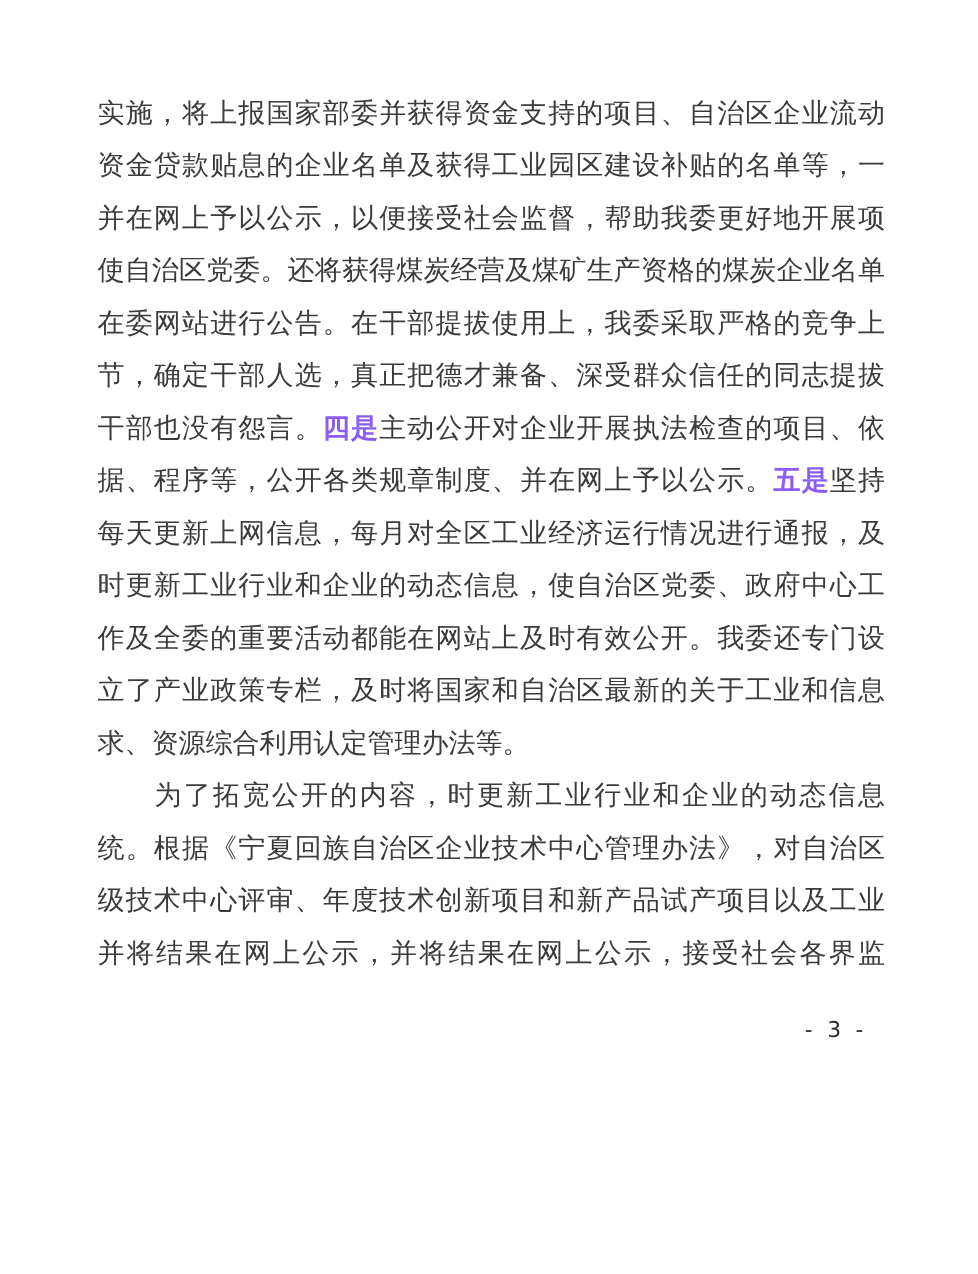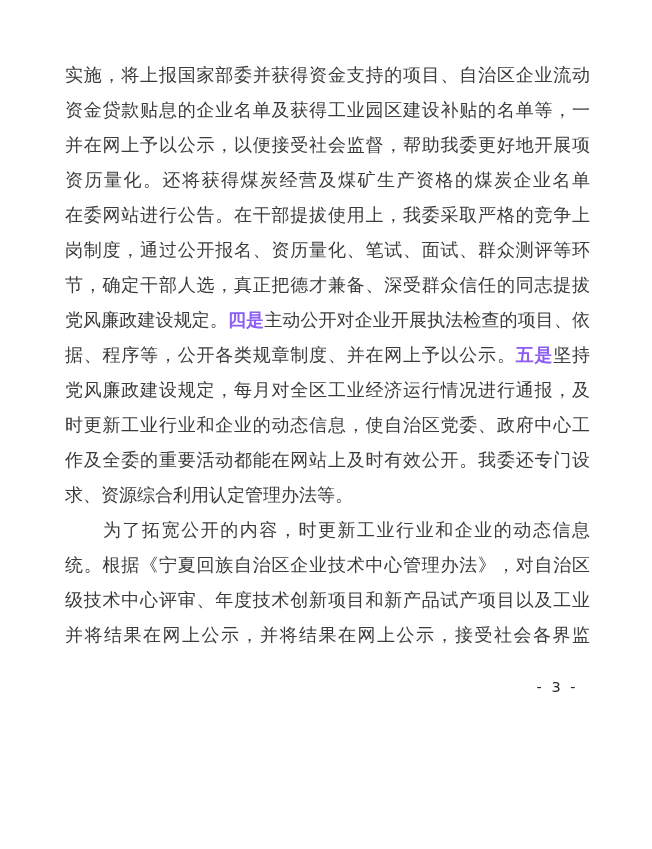--- a/index.html
+++ b/index.html
@@ -51,33 +51,33 @@
   }
 </style>
 </head>
 <body>
 
 <div class="page">
   <div class="doc-body">
     <div class="line">实施，将上报国家部委并获得资金支持的项目、自治区企业流动</div>
     <div class="line">资金贷款贴息的企业名单及获得工业园区建设补贴的名单等，一</div>
     <div class="line">并在网上予以公示，以便接受社会监督，帮助我委更好地开展项</div>
-    <div class="line">资历量化。还将获得煤炭经营及煤矿生产资格的煤炭企业名单</div>
+    <div class="line">使自治区党委。还将获得煤炭经营及煤矿生产资格的煤炭企业名单</div>
     <div class="line">在委网站进行公告。在干部提拔使用上，我委采取严格的竞争上</div>
-    <div class="line">岗制度，通过公开报名、资历量化、笔试、面试、群众测评等环</div>
     <div class="line">节，确定干部人选，真正把德才兼备、深受群众信任的同志提拔</div>
     <div class="line">
-      <span>党风廉政建设规定。</span><span class="b">四是</span><span>主动公开对企业开展执法检查的项目、依</span>
+      <span>干部也没有怨言。</span><span class="b">四是</span><span>主动公开对企业开展执法检查的项目、依</span>
     </div>
     <div class="line">
       <span>据、程序等，公开各类规章制度、并在网上予以公示。</span><span class="b">五是</span><span>坚持</span>
     </div>
-    <div class="line">党风廉政建设规定，每月对全区工业经济运行情况进行通报，及</div>
+    <div class="line">每天更新上网信息，每月对全区工业经济运行情况进行通报，及</div>
     <div class="line">时更新工业行业和企业的动态信息，使自治区党委、政府中心工</div>
     <div class="line">作及全委的重要活动都能在网站上及时有效公开。我委还专门设</div>
+    <div class="line">立了产业政策专栏，及时将国家和自治区最新的关于工业和信息</div>
     <div class="line short">求、资源综合利用认定管理办法等。</div>
     <div class="line indent">为了拓宽公开的内容，时更新工业行业和企业的动态信息</div>
     <div class="line">统。根据《宁夏回族自治区企业技术中心管理办法》，对自治区</div>
     <div class="line">级技术中心评审、年度技术创新项目和新产品试产项目以及工业</div>
     <div class="line">并将结果在网上公示，并将结果在网上公示，接受社会各界监</div>
   </div>
   <div class="page-number">- 3 -</div>
 </div>
 
 </body></html>

